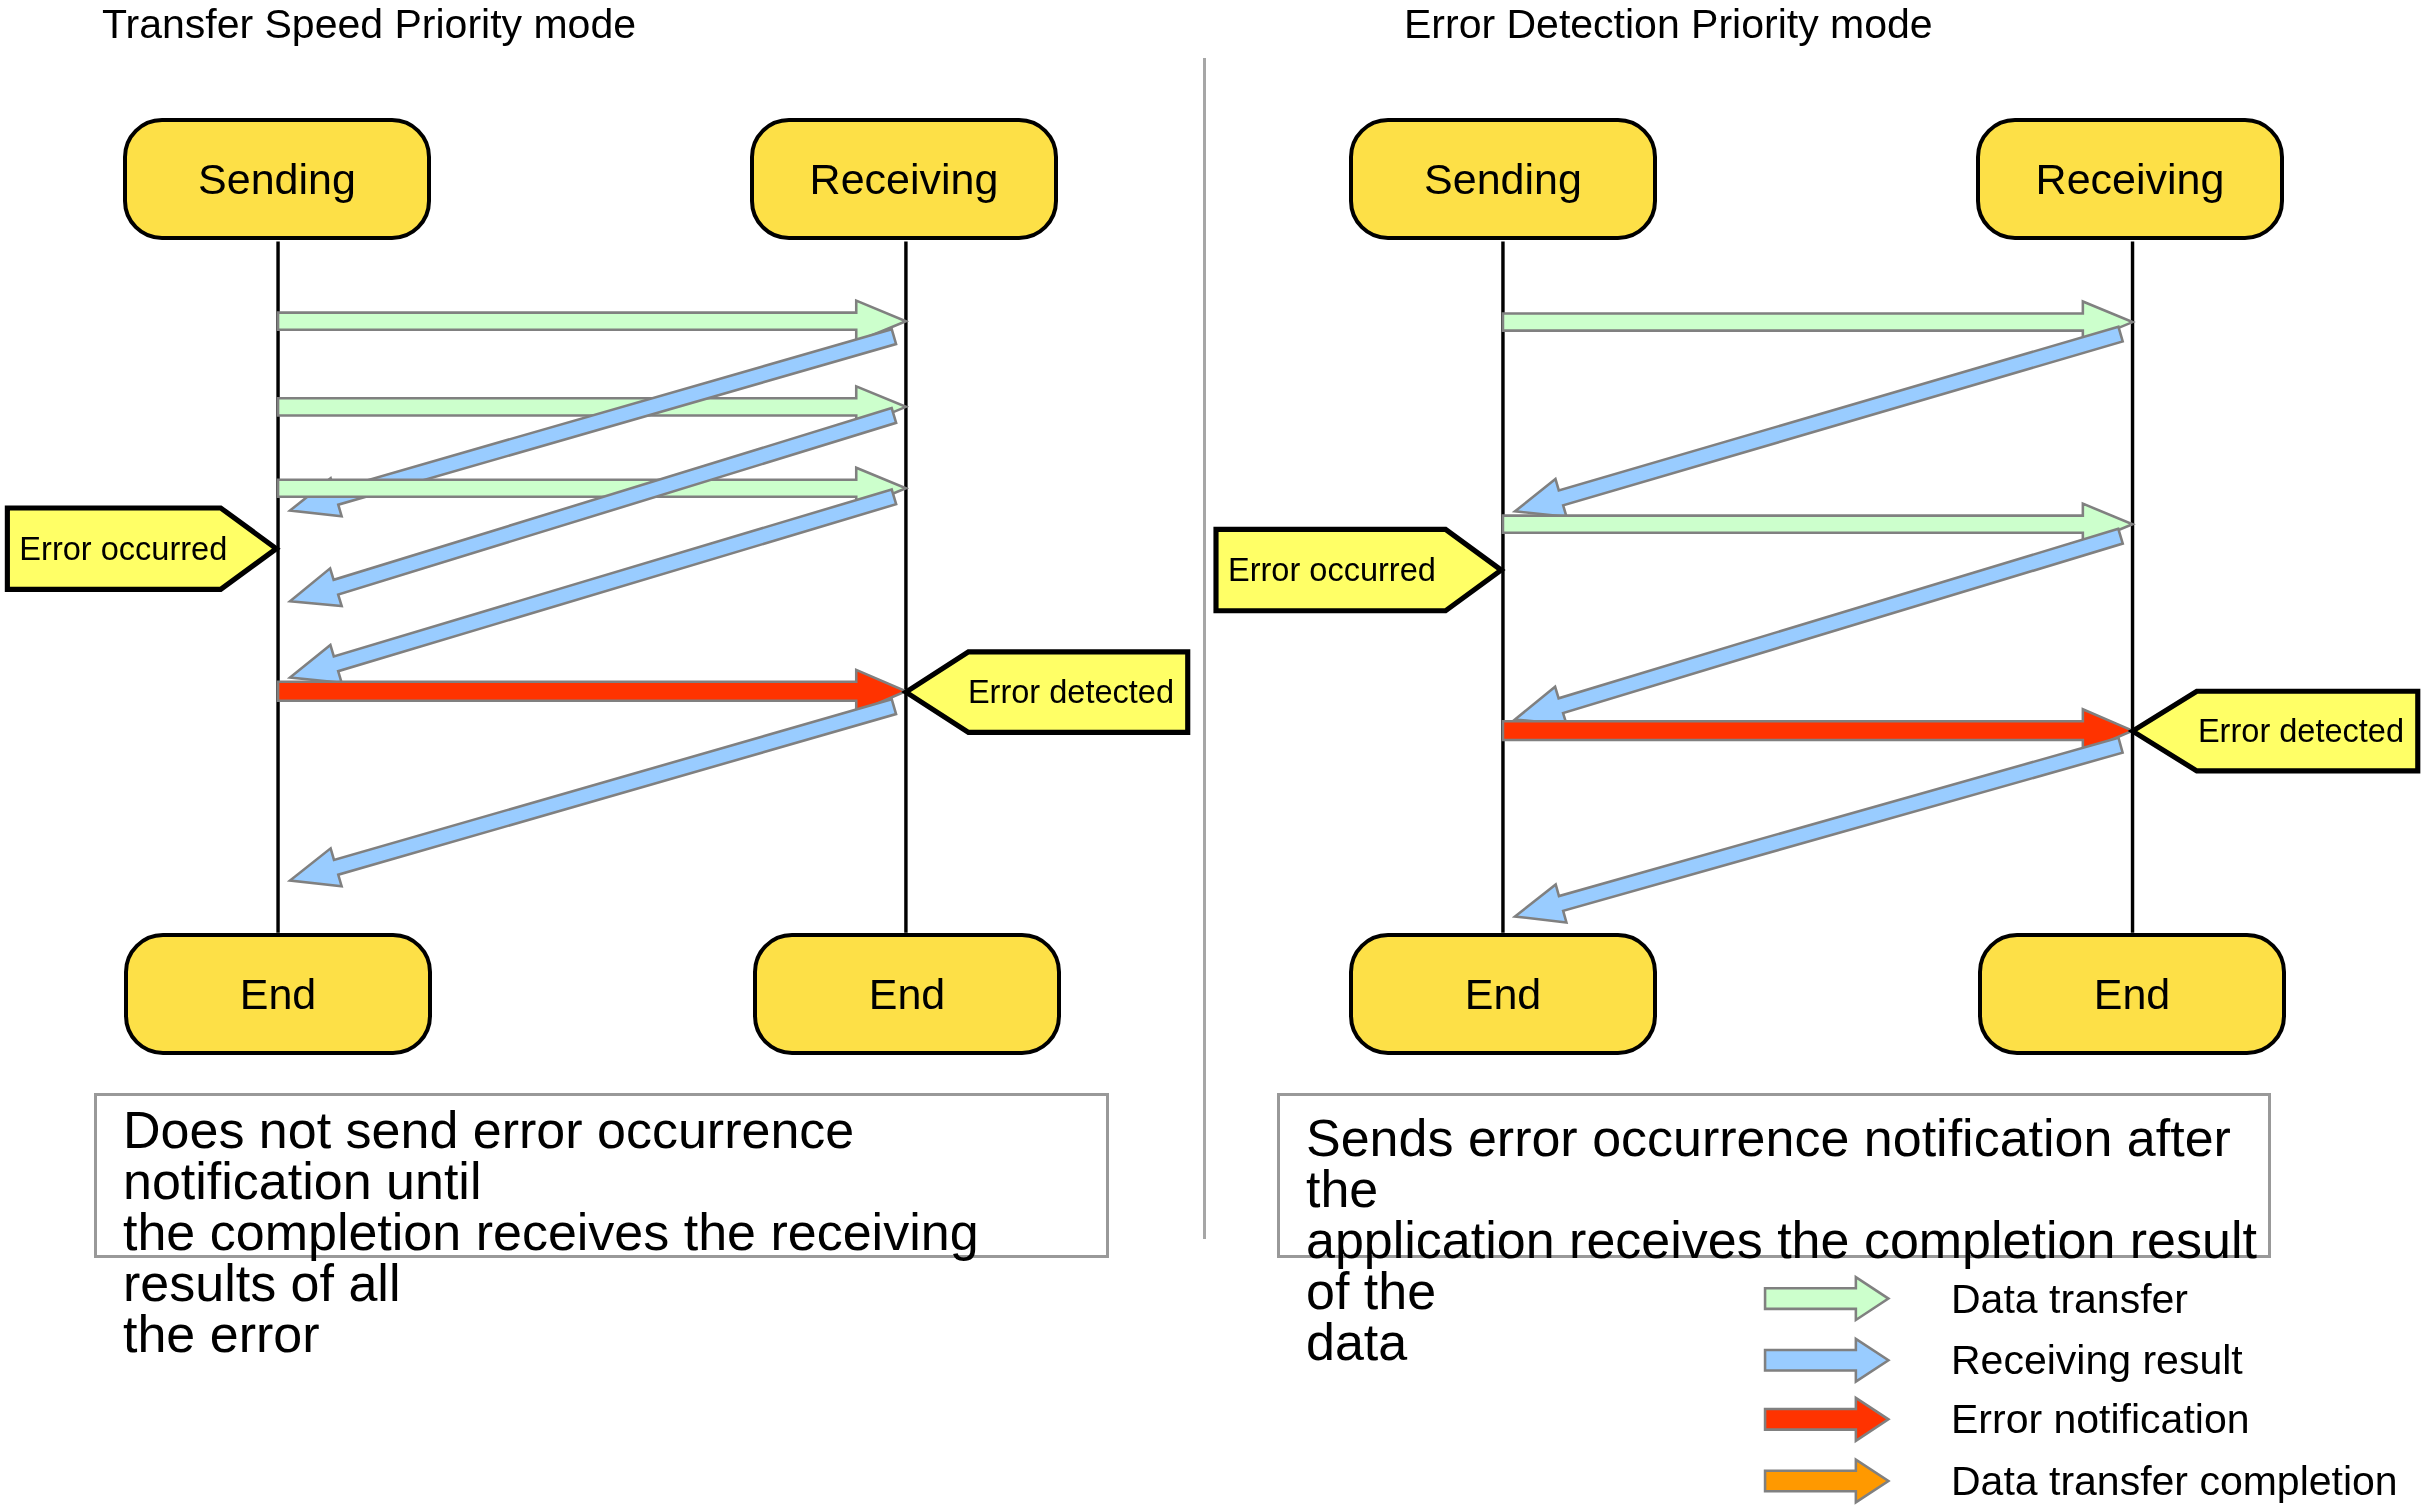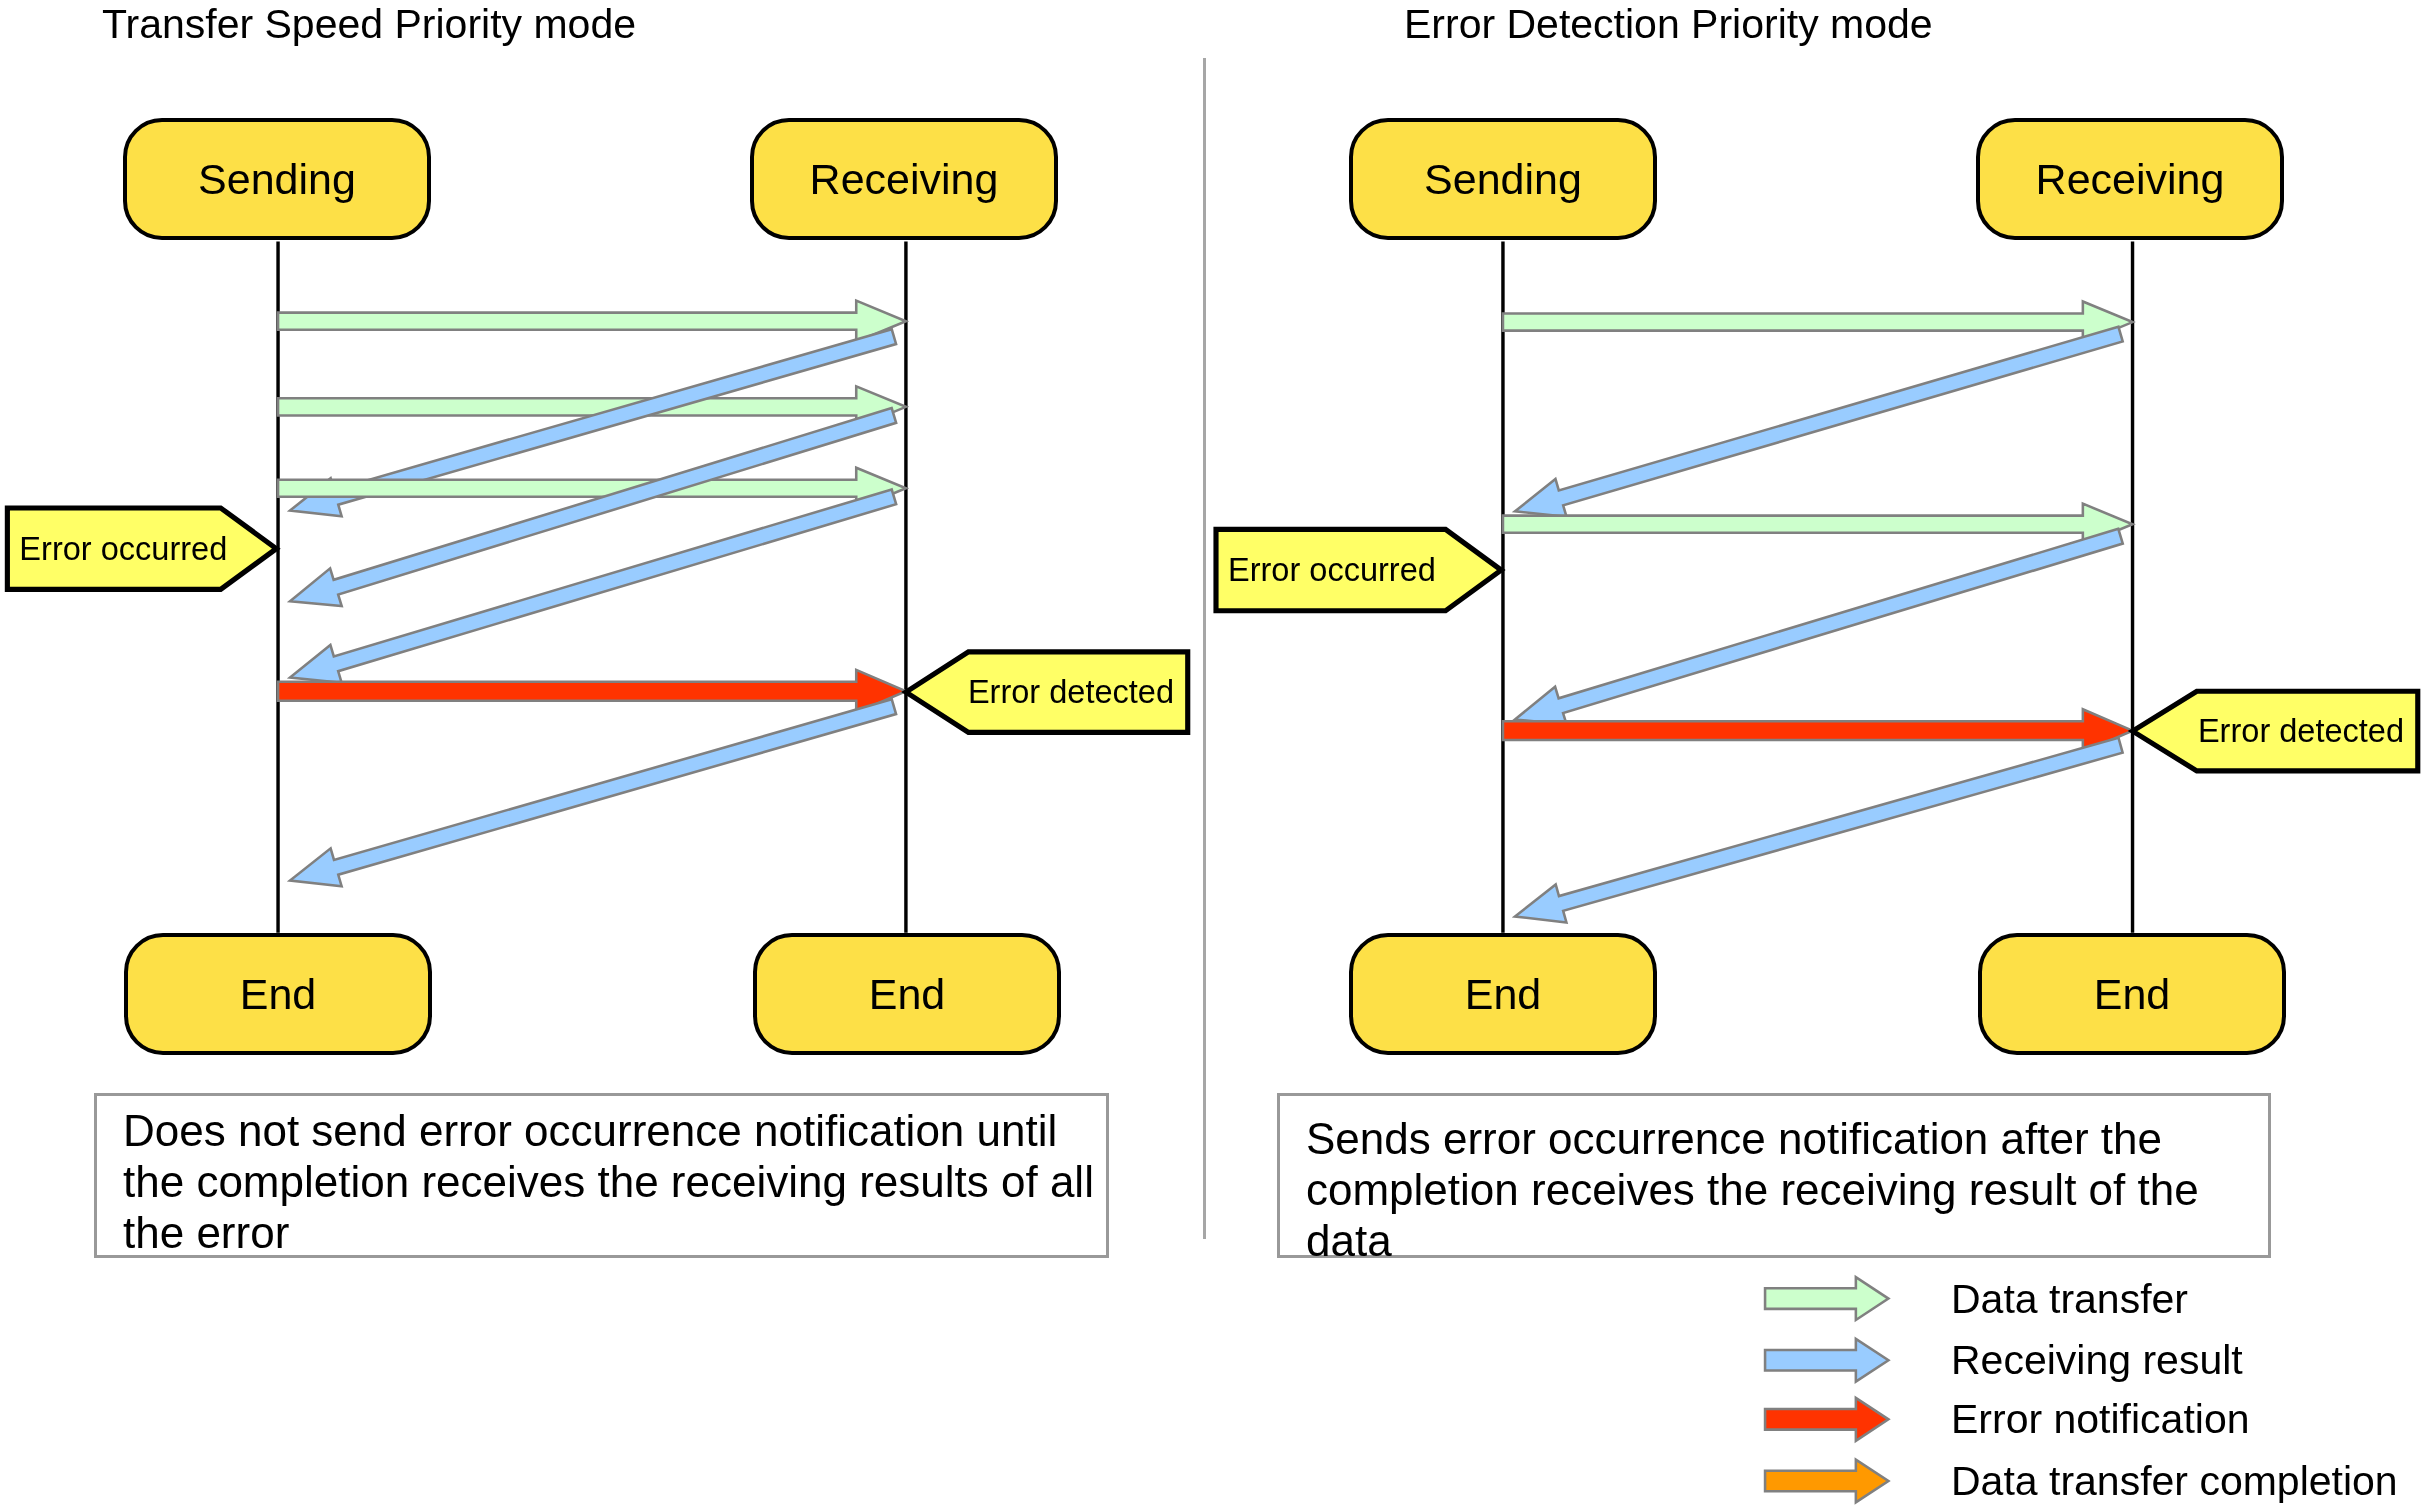--- a/index.html
+++ b/index.html
@@ -4,21 +4,21 @@
 <style>
   html, body { margin: 0; padding: 0; background: #ffffff; }
   body { width: 2426px; height: 1511px; overflow: hidden; position: relative;
          font-family: "Liberation Sans", sans-serif; color: #000; }
   #canvas { position: absolute; left: 0; top: 0; }
   .panel-title { position: absolute; top: 1.7px; font-size: 41px; line-height: 45px; white-space: nowrap; text-align: center; }
   .node { position: absolute; width: 308px; height: 122px; border: 4.3px solid #000; border-radius: 39px;
           box-sizing: border-box; background: #fde047; display: flex; align-items: center; justify-content: center;
           font-size: 43px; }
   .desc { position: absolute; border: 3.4px solid #999; box-sizing: border-box; background: #fff;
-          font-size: 44px; line-height: 51px; padding: 8.6px 0 0 26px; }
+          font-size: 52px; line-height: 51px; padding: 8.6px 0 0 26px; }
   .legend-item { position: absolute; left: 1763px; height: 55px; display: flex; align-items: center; }
   .legend-label { position: absolute; left: 151px; font-size: 41px; white-space: nowrap; margin-left: 37px; }
   .callout-text { font-family: "Liberation Sans", sans-serif; font-size: 38px; }
   .divider { position: absolute; left: 1203px; top: 58px; width: 3.4px; height: 1181px; background: #a6a6a6; }
 </style>
 </head>
 <body>
 
 <svg id="canvas" width="2426" height="1511" xmlns="http://www.w3.org/2000/svg" viewBox="0 0 2831 1764">
   <g id="lifelines">
@@ -98,21 +98,21 @@
     <span>Receiving</span>
   </div>
 <div class="node" style="left:1349px; top:933px">
     <span>End</span>
   </div>
 <div class="node" style="left:1978px; top:933px">
     <span>End</span>
   </div>
 <div class="desc" style="left:1277px; top:1093px; width:994px; height:165px; padding-top:17px">
   <div>Sends error occurrence notification after the</div>
-  <div>completion receives the receiving result of the</div>
+  <div>application receives the completion result of the</div>
   <div>data</div>
 </div>
 
 <div class="legend-item" style="top:1272px">
   <span class="legend-label">Data transfer</span>
 </div>
 <div class="legend-item" style="top:1333px">
   <span class="legend-label">Receiving result</span>
 </div>
 <div class="legend-item" style="top:1392px">

